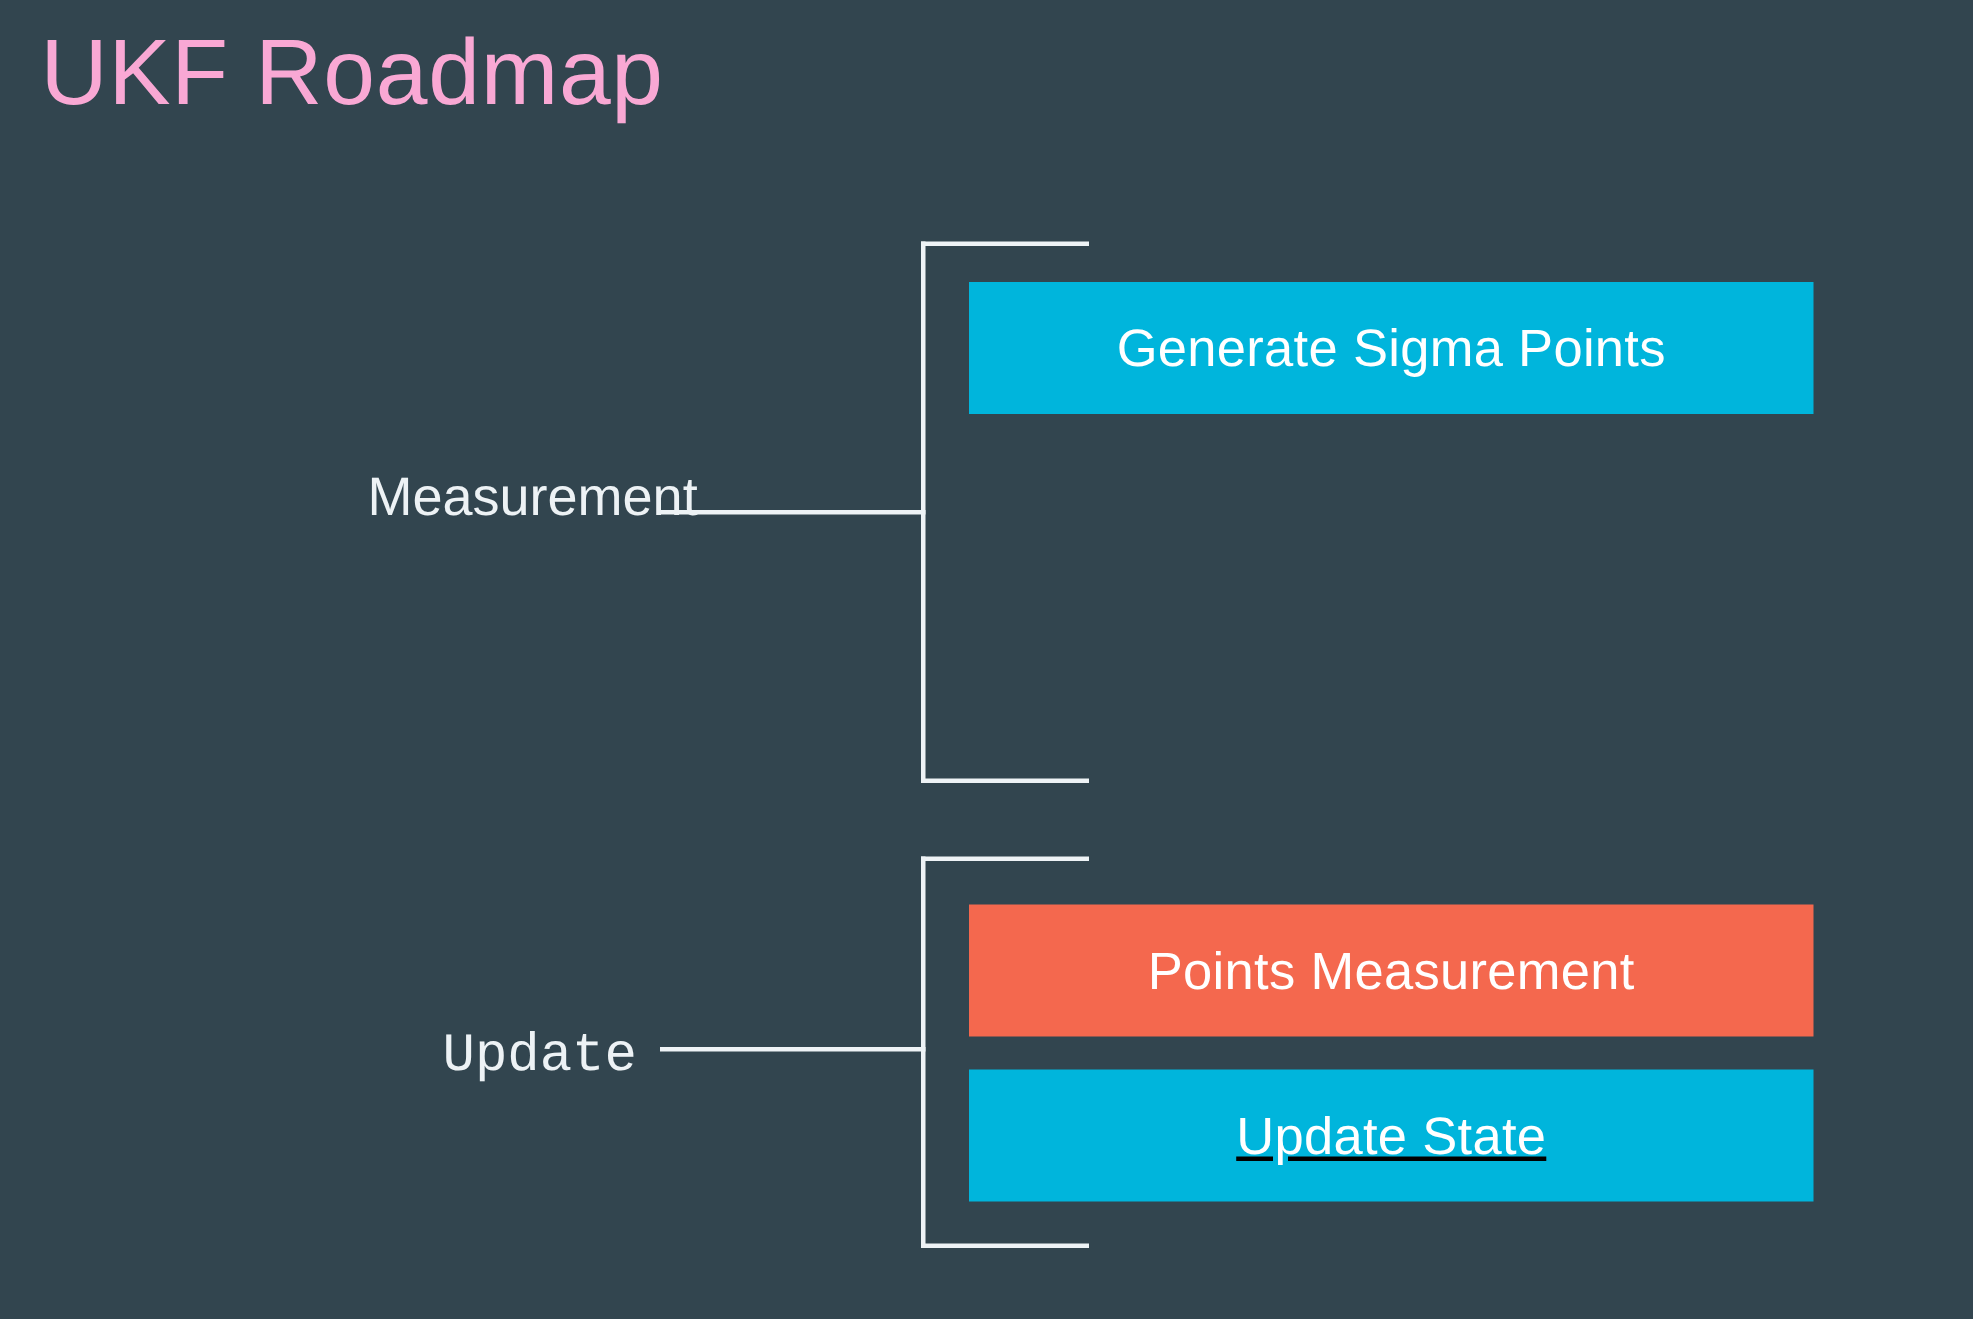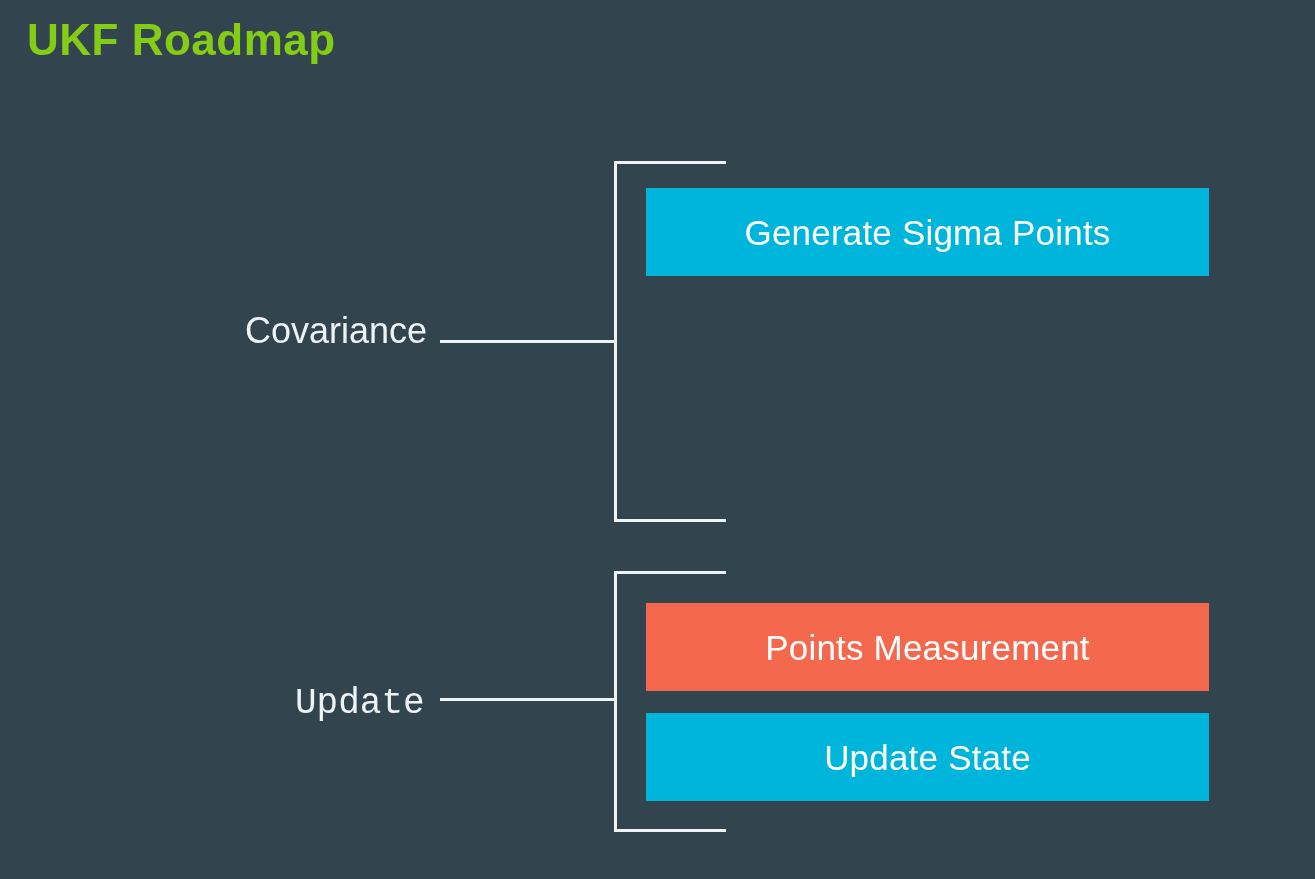--- a/index.html
+++ b/index.html
@@ -20,23 +20,23 @@
     position: absolute;
     inset: 0;
     background: #32454f;
   }
 
   
   .slide-title {
     position: absolute;
     left: 27px;
     top: 16px;
-    font-size: 44px;
-    font-weight: 700;
-    color: #84cc16;
+    font-size: 62px;
+    font-weight: 400;
+    color: #f9a8d4;
     letter-spacing: 0.5px;
     line-height: 1.08;
     white-space: nowrap;
   }
 
   
   .box {
     position: absolute;
     left: 646px;
     width: 563px;
@@ -117,21 +117,21 @@
   <div class="slide-title">UKF Roadmap</div>
 
   <div class="bracket bracket-prediction">
     <div class="stem"></div>
     <div class="arm top"></div>
     <div class="arm bottom"></div>
   </div>
 
   <div class="connector connector-prediction"></div>
 
-  <div class="group-label label-prediction">Covariance</div>
+  <div class="group-label label-prediction">Measurement</div>
 
   <div class="box cyan box-gen-sigma" style="background: rgb(0, 181, 220);">
     <span class="box-label">Generate Sigma Points</span>
   </div>
 
 
 
   <div class="bracket bracket-update">
     <div class="stem"></div>
     <div class="arm top"></div>
@@ -139,17 +139,17 @@
   </div>
 
   <div class="connector connector-update"></div>
 
   <div class="group-label label-update">Update</div>
 
   <div class="box orange box-pred-meas" style="background: rgb(244, 104, 78);">
     <span class="box-label">Points Measurement</span>
   </div>
 
-  <div class="box cyan box-update-st" style="background: rgb(0, 181, 220);">
+  <div class="box cyan box-update-st" style="background: rgb(0, 181, 220); text-decoration: underline;">
     <span class="box-label">Update State</span>
   </div>
 
 </div>
 
 </body></html>

